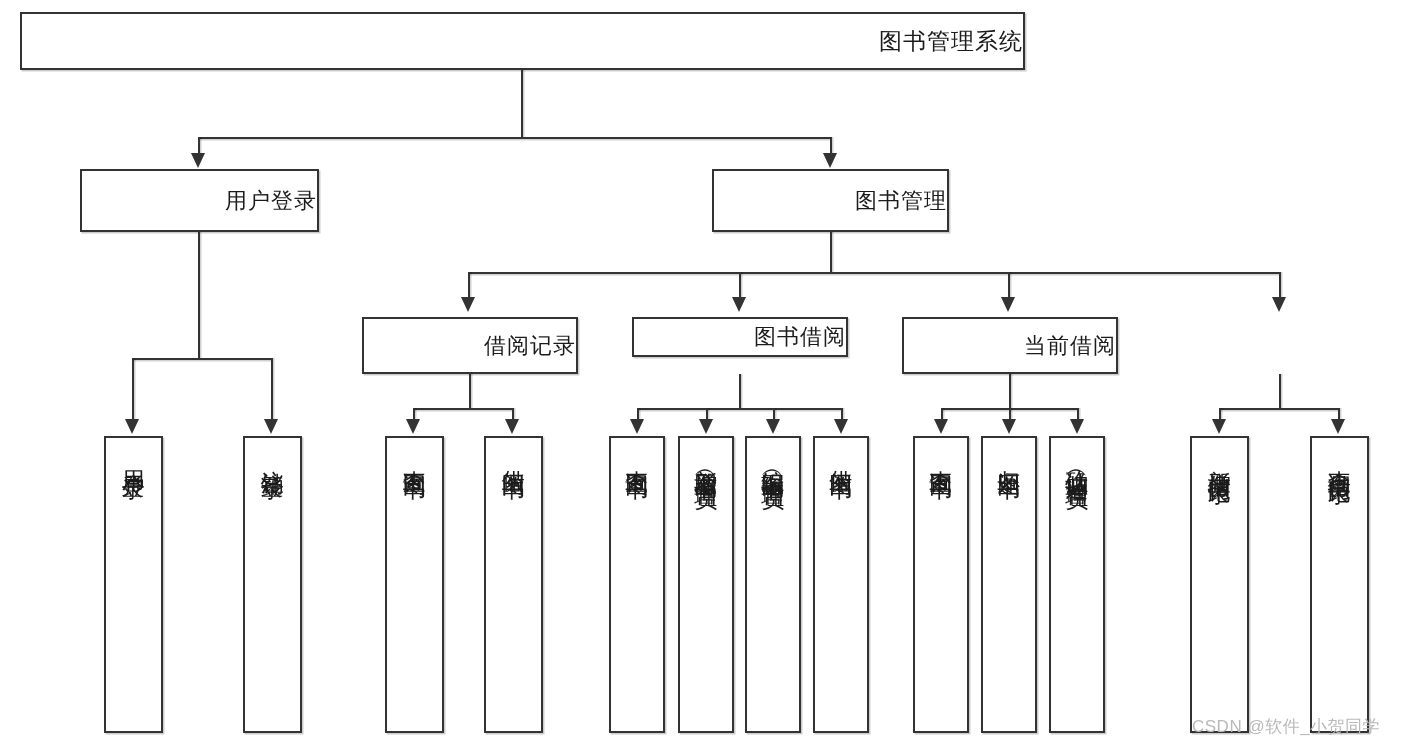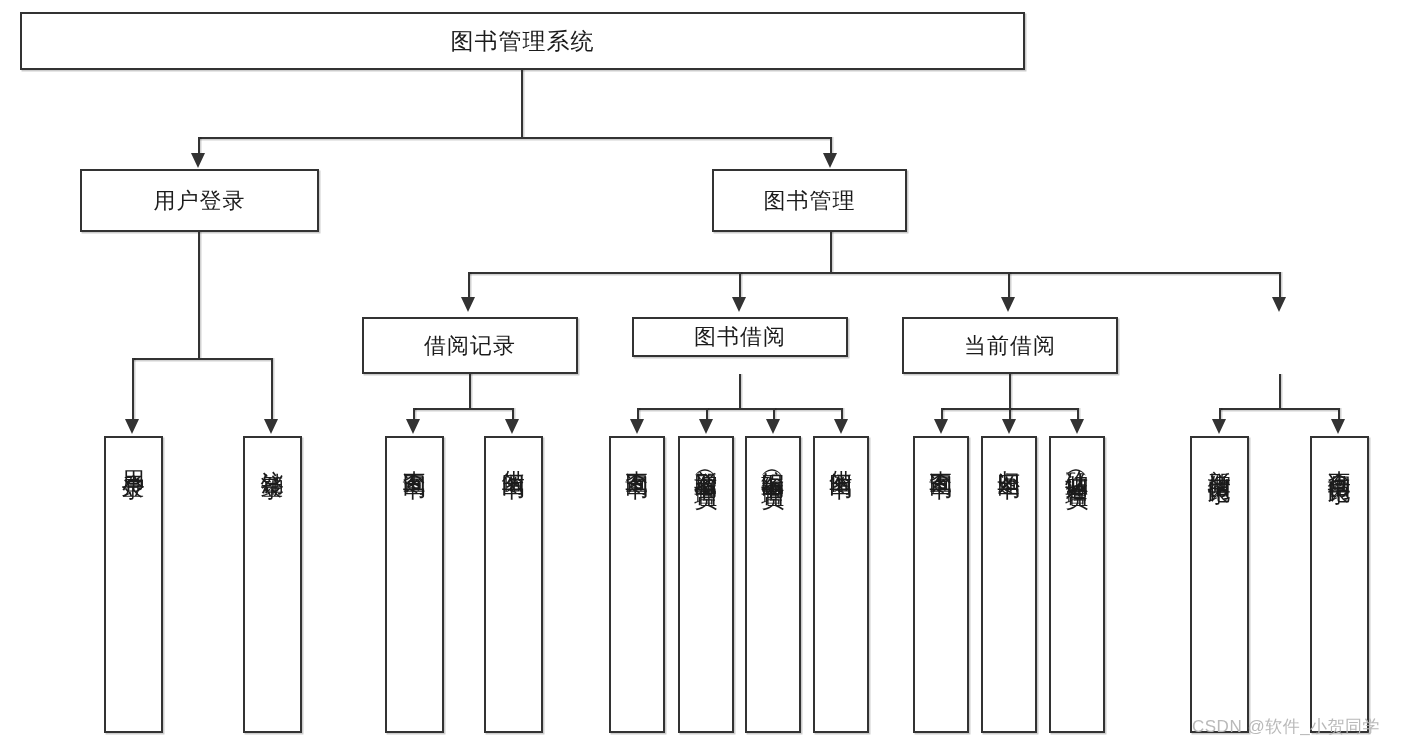--- a/index.html
+++ b/index.html
@@ -17,21 +17,21 @@
 
   
   .node{
     position:absolute;
     box-sizing:border-box;
     background:#ffffff;
     border:2px solid #333333;
     box-shadow:1.5px 1.5px 0 rgba(0,0,0,0.20);
     display:flex;
     align-items:center;
-    justify-content:center;
+    justify-content:flex-end;
   }
   .node .lbl{
     font-size:22px;
     line-height:1.15;
     letter-spacing:1px;
     color:#1b1b1b;
     white-space:nowrap;
     text-align:center;
   }
 
@@ -97,21 +97,21 @@
   <div class="hline" style="left:198px;top:137px;width:634px;"></div>
   <div class="vline" style="left:198px;top:137px;height:18px;"></div>
   <div class="vline" style="left:830px;top:137px;height:18px;"></div>
   <div class="arrow" style="left:191px;top:153px;"></div>
   <div class="arrow" style="left:823px;top:153px;"></div>
 
   <div class="node" style="left:80px;top:169px;width:239px;height:63px;">
     <span class="lbl">用户登录</span>
   </div>
 
-  <div class="node" style="left:712px;top:169px;width:195px;height:63px;">
+  <div class="node" style="left:712px;top:169px;width:237px;height:63px;">
     <span class="lbl">图书管理</span>
   </div>
 
   <div class="vline" style="left:198px;top:232px;height:126px;"></div>
   <div class="hline" style="left:132px;top:358px;width:140px;"></div>
   <div class="vline" style="left:132px;top:358px;height:62px;"></div>
   <div class="vline" style="left:271px;top:358px;height:62px;"></div>
   <div class="arrow" style="left:125px;top:419px;"></div>
   <div class="arrow" style="left:264px;top:419px;"></div>
 

